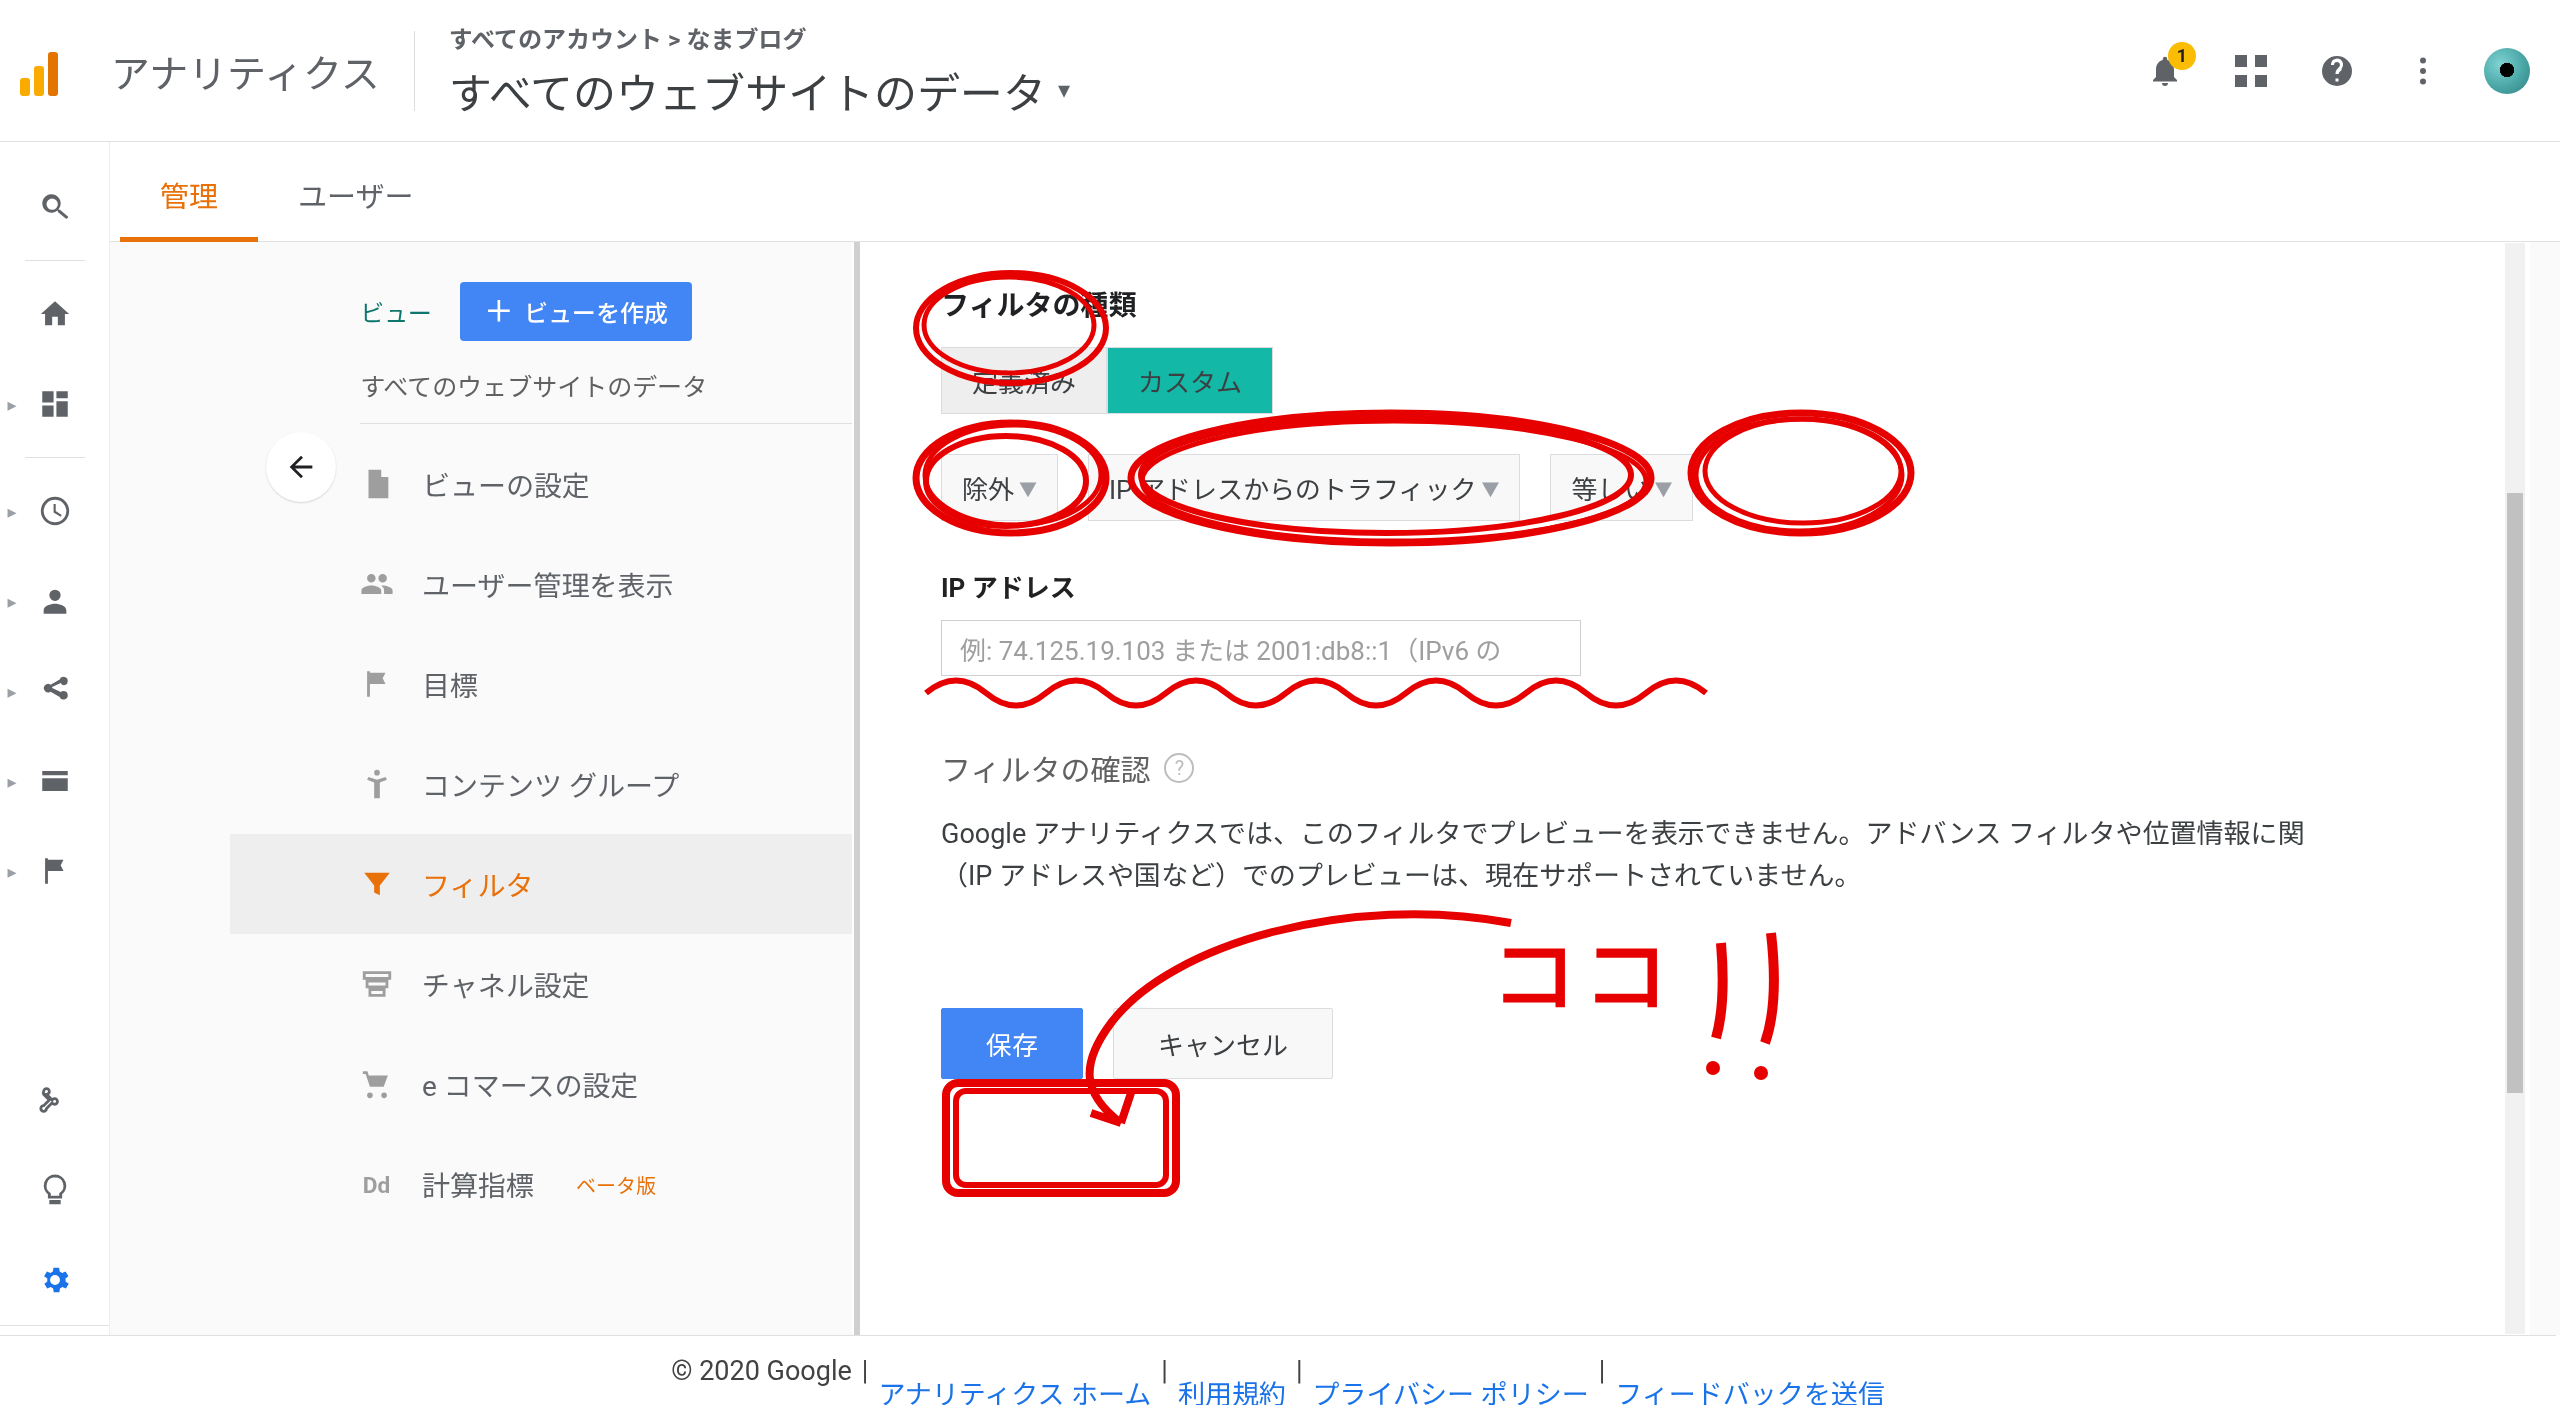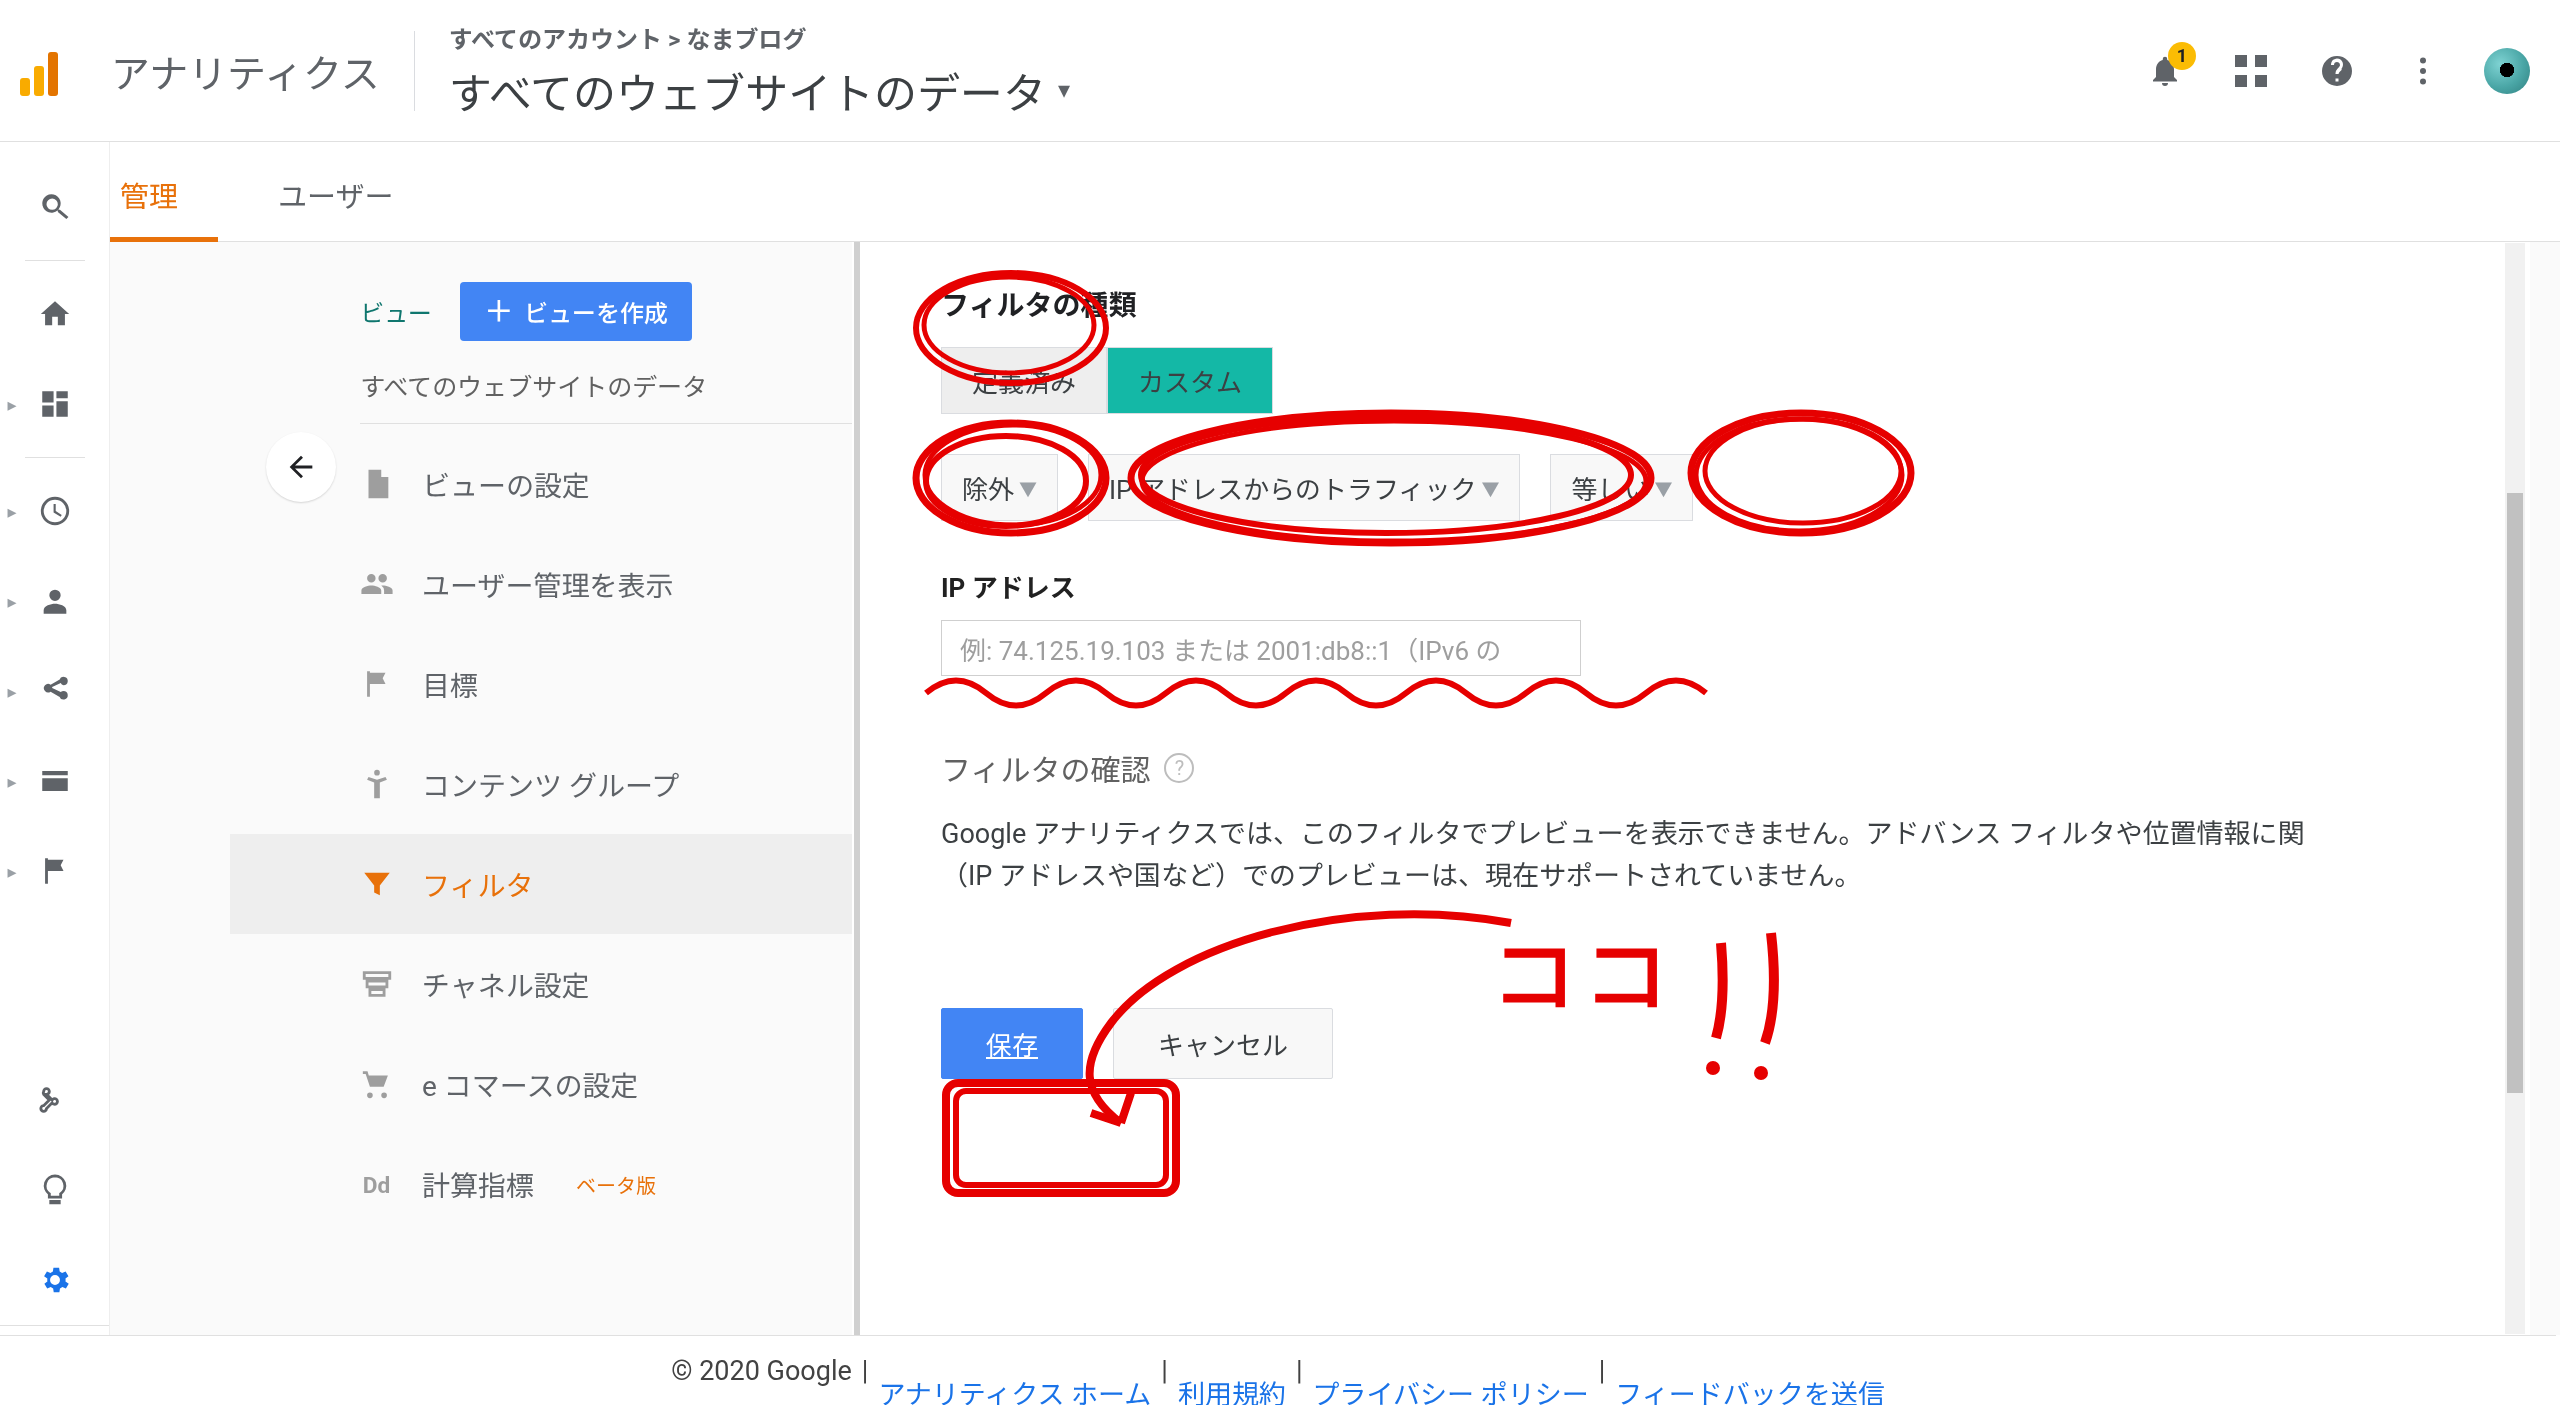--- a/index.html
+++ b/index.html
@@ -64,24 +64,23 @@
   }
   .avatar::after{
     content:""; position:absolute; inset:10px 8px 6px 8px;
     background: radial-gradient(circle at 50% 40%, #000 0 30%, transparent 31%);
     clip-path: polygon(20% 0, 80% 0, 100% 60%, 50% 100%, 0 60%);
   }
 
   
   .subtab-row {
     display:flex; align-items:flex-end; height:100px;
-    padding-left:80px;
+    padding-left:120px;
     border-bottom:1px solid #e0e0e0;
     background:#fff;
-    gap:20px;
   }
   .subtab { font-size:29px; color:#5f6368; padding:26px 40px; cursor:pointer; }
   .subtab.active { color:#e8710a; position:relative; }
   .subtab.active::after{
     content:""; position:absolute; left:0; right:0; bottom:-1px; height:5px; background:#e8710a;
   }
 
   
   .leftrail {
     position:absolute;
@@ -205,21 +204,21 @@
   .verify-msg{
     font-size:27px; color:#3c4043; margin-top:24px; line-height:1.55;
     max-width:1700px;
   }
 
   .action-row{ display:flex; gap:30px; margin-top:110px;}
   .btn{
     padding:16px 44px; font-size:26px; border-radius:2px; cursor:pointer;
     border:1px solid #dadce0; background:#f8f8f8; color:#3c4043;
   }
-  .btn.primary{ background:#4285f4; color:#fff; border-color:#4285f4;text-decoration:underline;}
+  .btn.primary{ background:#4285f4; color:#fff; border-color:#4285f4;}
 
   
   .footer{
     position:absolute; left:0; right:4px; bottom:0;
     height:70px;
     background:#fff;
     border-top:1px solid #e0e0e0;
     display:flex; align-items:center; justify-content:center;
     font-size:27px; color:#424242;
     gap:10px;

